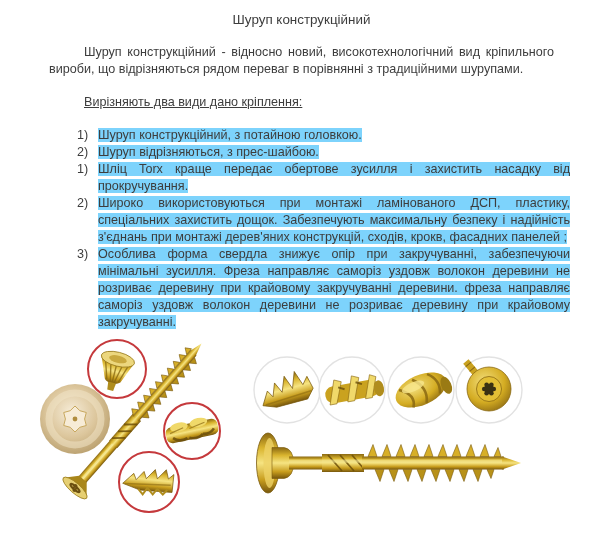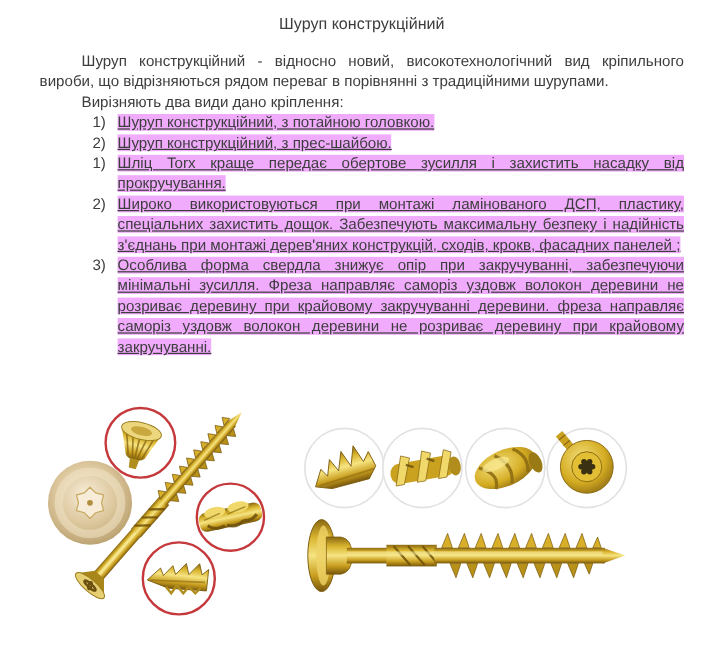--- a/index.html
+++ b/index.html
@@ -1,44 +1,44 @@
 <!DOCTYPE html>
 <html><head>
 <meta charset="utf-8">
 <style>
   html,body{margin:0;padding:0;background:#ffffff;}
   body{width:600px;height:546px;font-family:"Liberation Sans",sans-serif;color:#3d3d3d;}
   .page{position:relative;width:600px;height:546px;background:#fff;overflow:hidden;}
   .textblock{position:absolute;left:33px;top:11px;width:537px;font-size:12.6px;line-height:17px;}
   .title{margin:0 0 15px 0;text-align:center;font-size:13.4px;}
-  .para{margin:0;text-align:justify;text-indent:35px;}
-  .subhead{margin:0;text-indent:35px;}
+  .para{margin:16px;text-align:justify;text-indent:35px;}
+  .subhead{margin:16px;text-indent:35px;text-decoration:underline;}
   .li{display:flex;margin-left:44px;}
   .li .num{width:21px;flex:none;}
   .li .txt{flex:1;text-align:justify;}
-  .hl{background:#f0abfc;text-decoration:underline;}
+  .hl{background:#7dd3fc;}
   .figures{position:absolute;left:0;top:330px;width:600px;height:216px;}
 </style>
 </head>
 <body>
 
 <div class="page">
 
   <div class="textblock">
     <p class="title">Шуруп конструкційний</p>
     <p class="para">Шуруп конструкційний - відносно новий, високотехнологічний вид кріпильного вироби, що відрізняються рядом переваг в порівнянні з традиційними шурупами.</p>
     <p class="subhead">Вирізняють два види дано кріплення:</p>
 
     <div class="li">
       <span class="num">1)</span>
       <div class="txt"><span class="hl">Шуруп конструкційний, з потайною головкою.</span></div>
     </div>
     <div class="li">
       <span class="num">2)</span>
-      <div class="txt"><span class="hl">Шуруп конструкційний, з прес-шайбою.</span></div>
+      <div class="txt"><span class="hl">Шуруп відрізняються, з прес-шайбою.</span></div>
     </div>
 
 
     <div class="li">
       <span class="num">1)</span>
       <div class="txt"><span class="hl">Шліц Torx краще передає обертове зусилля і захистить насадку від прокручування.</span></div>
     </div>
     <div class="li">
       <span class="num">2)</span>
       <div class="txt"><span class="hl">Широко використовуються при монтажі ламінованого ДСП, пластику, спеціальних захистить дощок. Забезпечують максимальну безпеку і надійність з'єднань при монтажі дерев'яних конструкцій, сходів, крокв, фасадних панелей ;</span></div>

